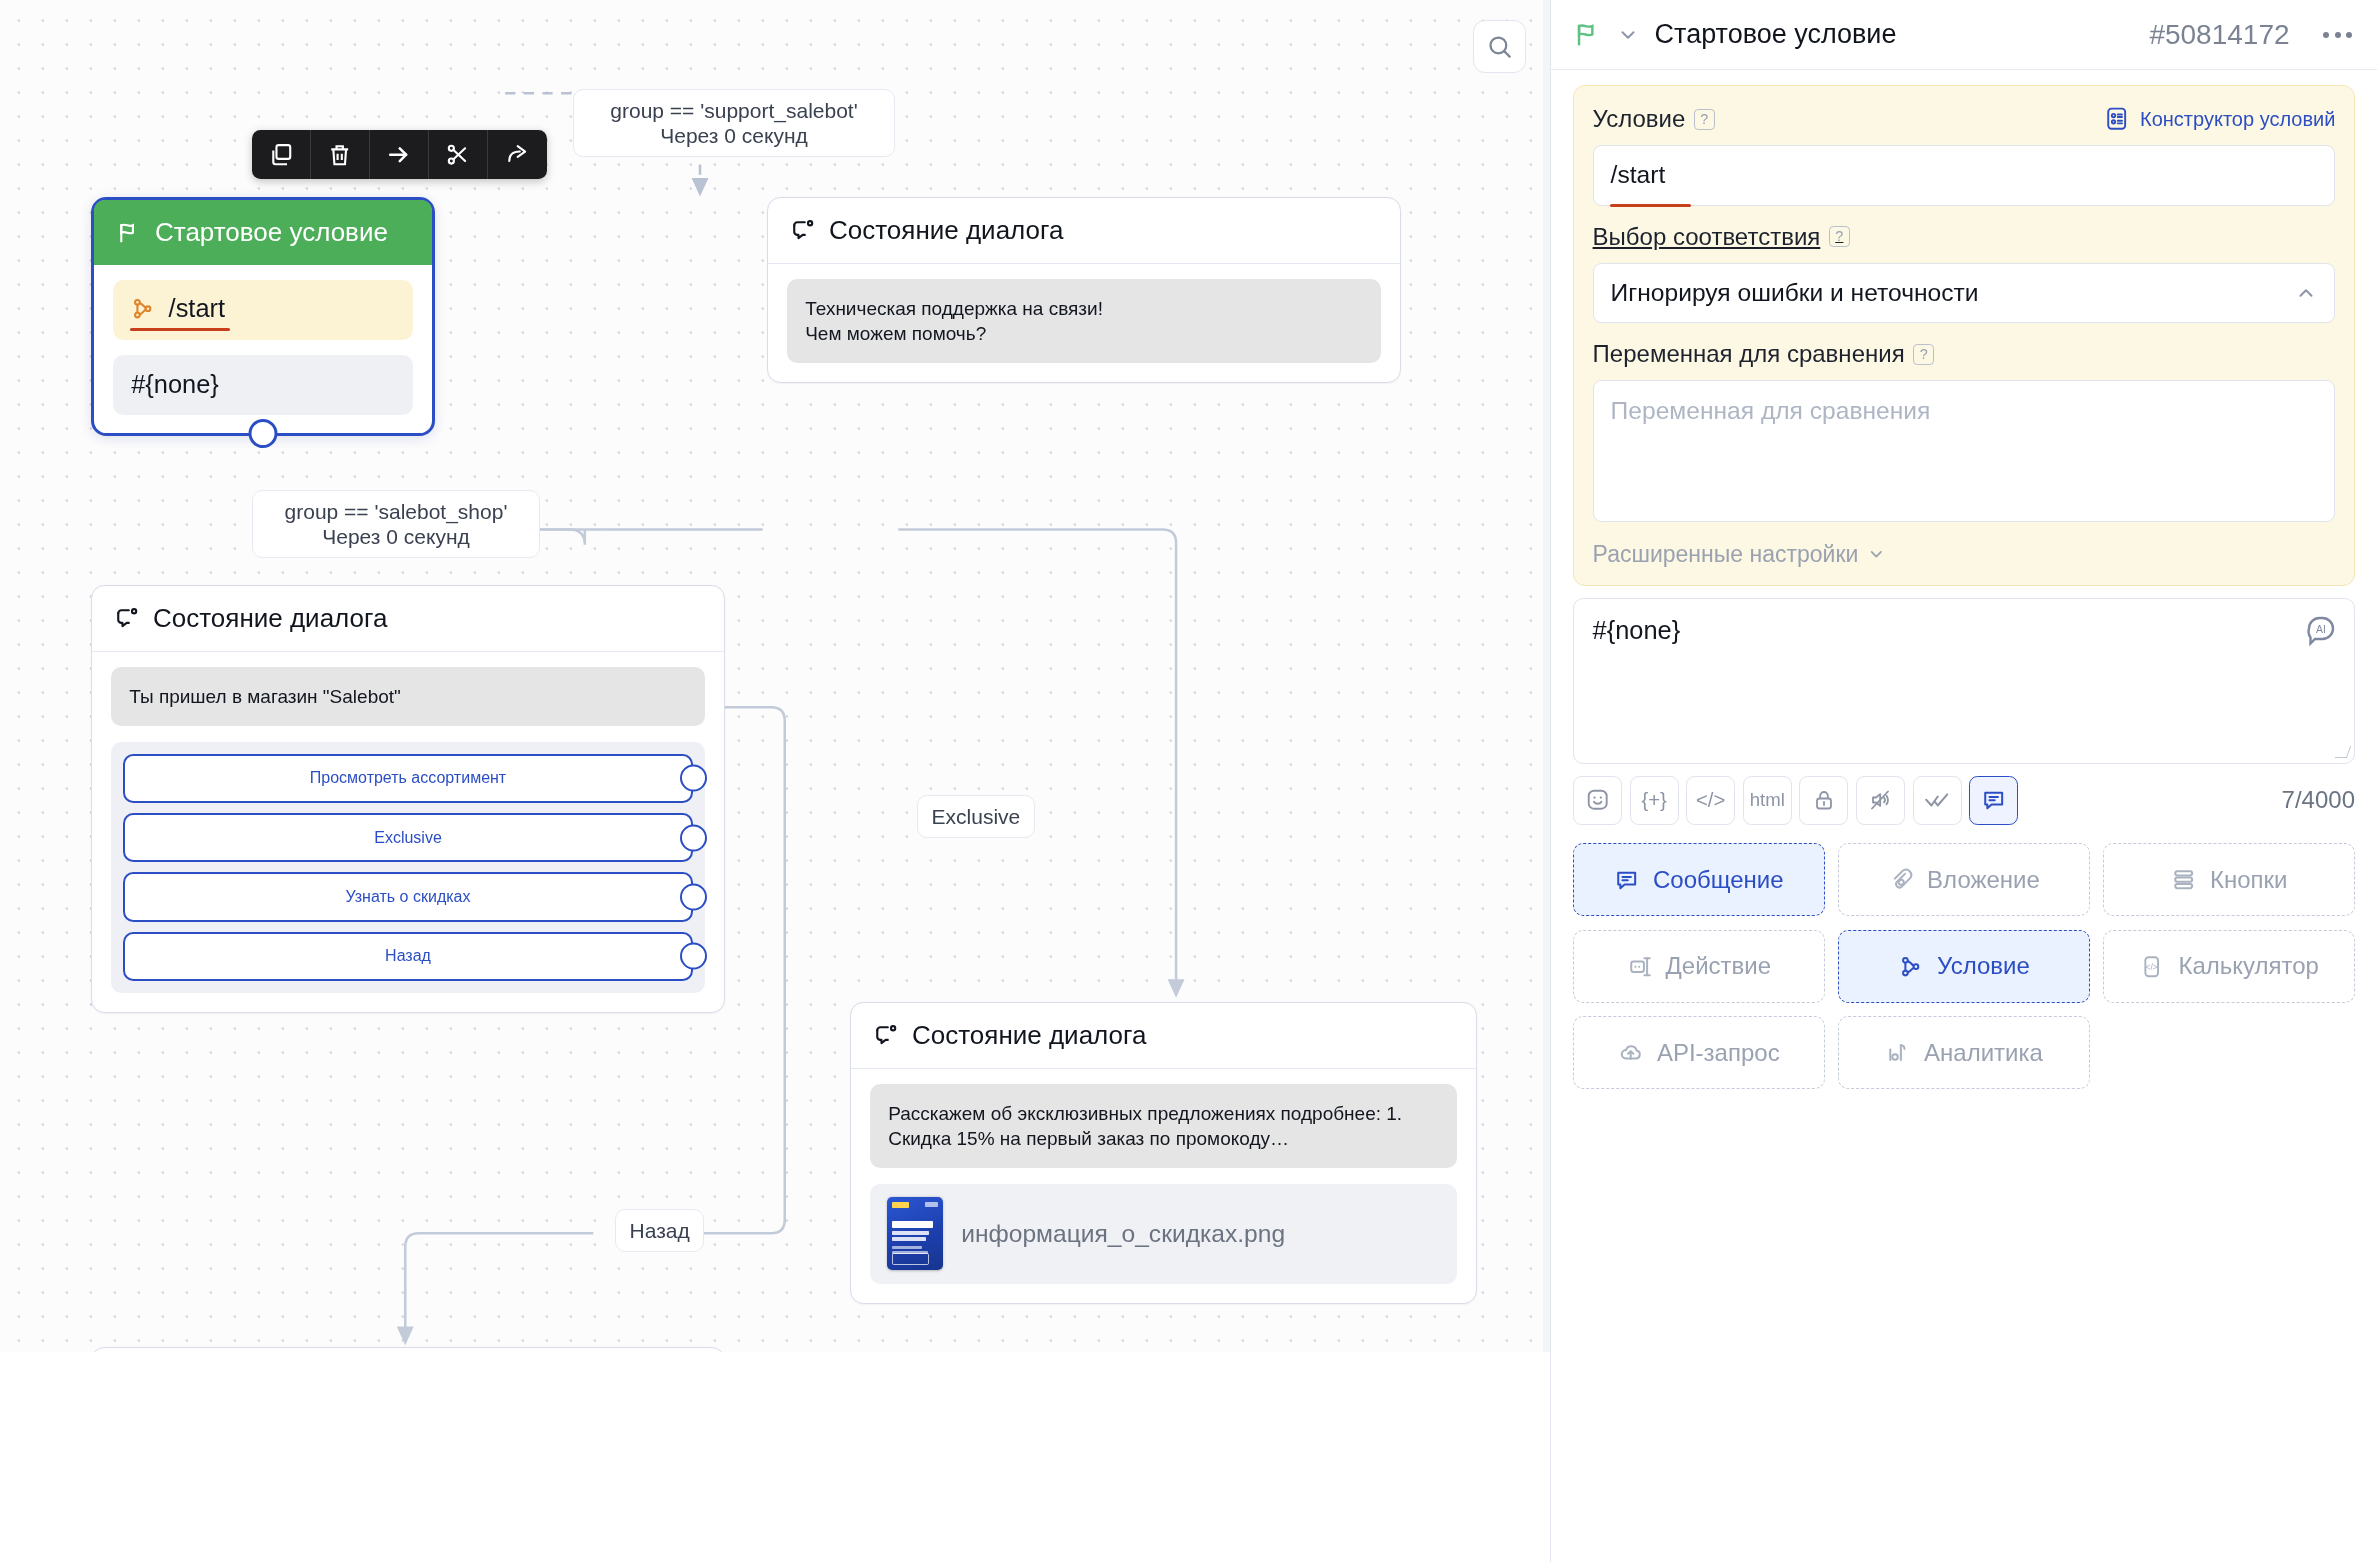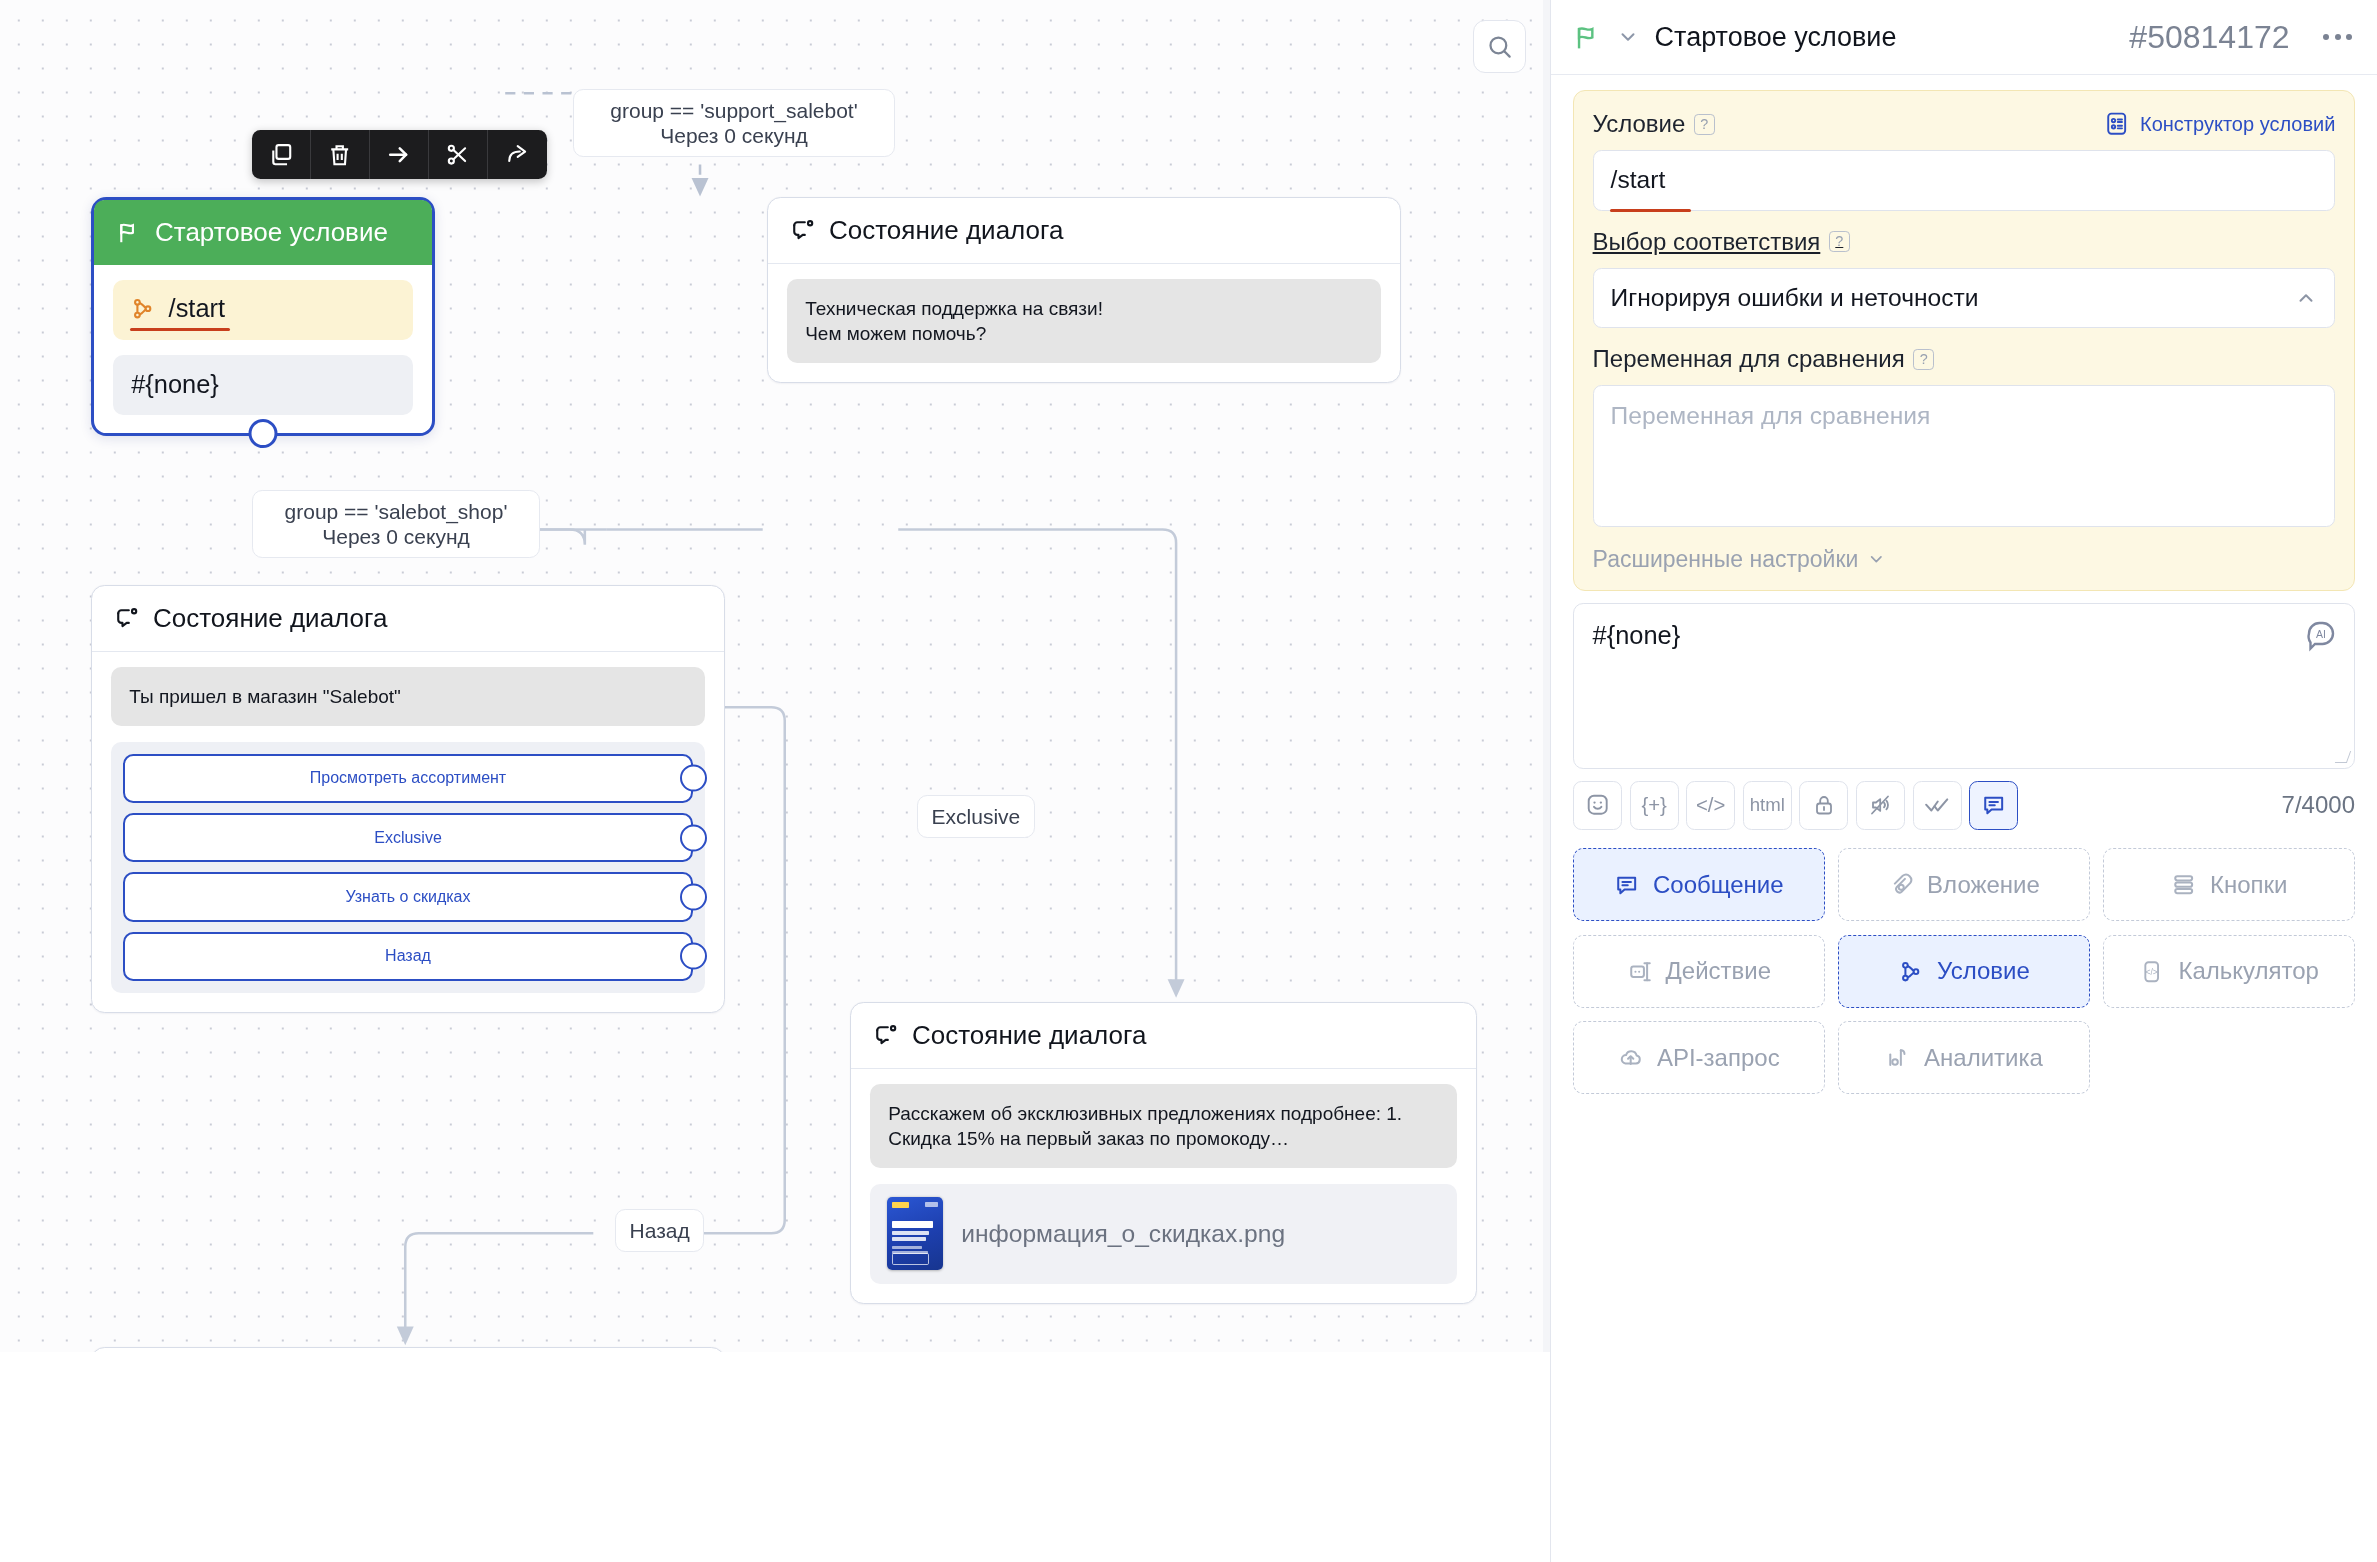--- a/index.html
+++ b/index.html
@@ -163,21 +163,21 @@
     border-left: 1.3px solid #e3e6ee;
     display: flex; flex-direction: column;
     overflow: hidden;
   }
   .panel-head {
     display: flex; align-items: center; gap: 15.3px;
     padding: 18.6px 25.4px 18.6px 22px;
     border-bottom: 1.3px solid #e7eaf1;
   }
   .panel-title { font-size: 27px; color: #10141c; }
-  .panel-id { margin-left: auto; font-size: 32px; color: #7b8393; }
+  .panel-id { margin-left: auto; font-size: 28px; color: #7b8393; }
   .dots { display: flex; gap: 5.1px; margin-left: 18.6px; cursor: pointer; }
   .dots i { width: 6px; height: 6px; border-radius: 50%; background: #7b8393; display: block; }
 
   .panel-scroll { padding: 15.3px 22px 0; overflow: hidden; }
 
   .yellow-box {
     background: #fdf8e3; border: 1.3px solid #f3e6b4; border-radius: 12px;
     padding: 18.6px 18.6px 17px;
   }
   .field-label-row { display: flex; align-items: center; margin-bottom: 12px; }

